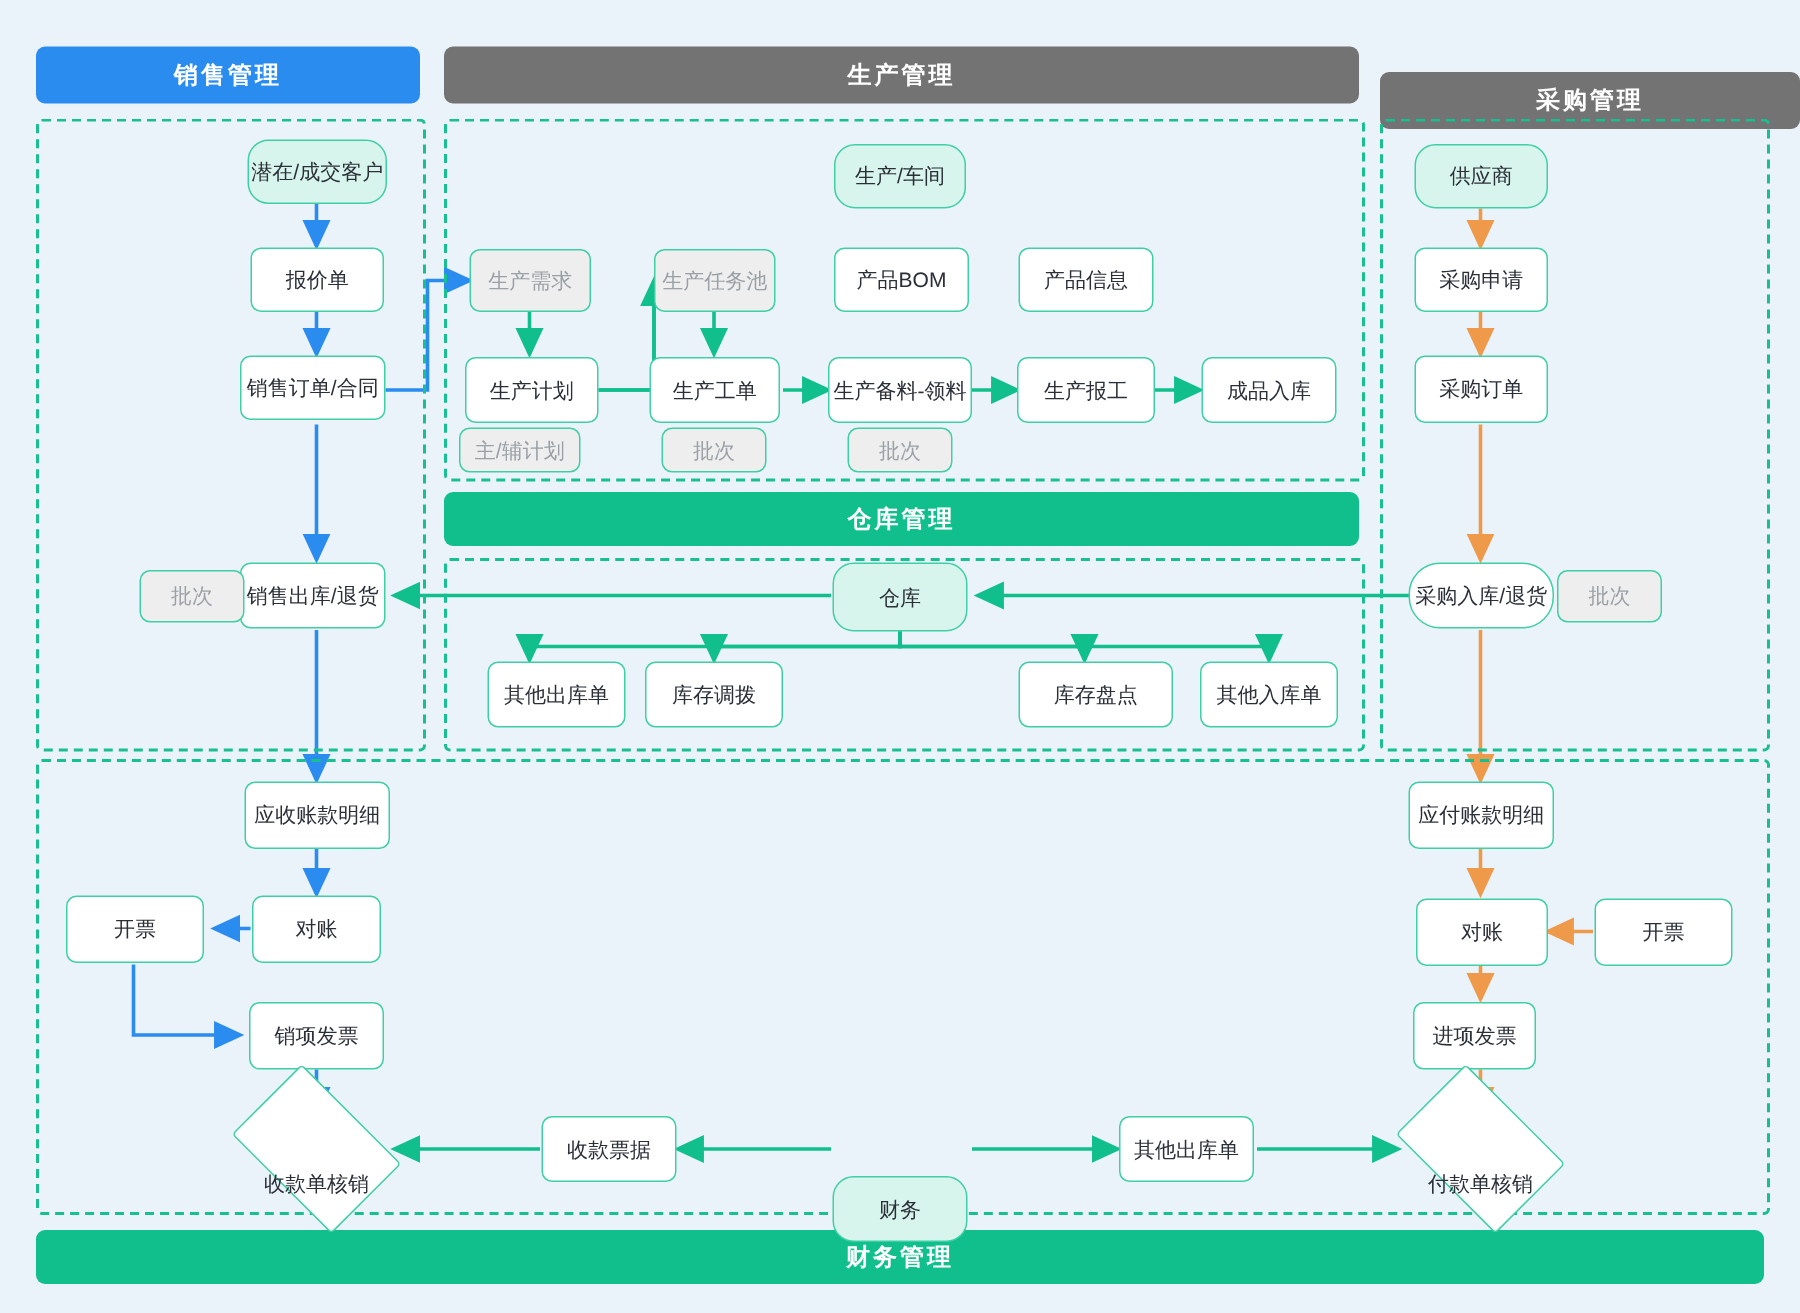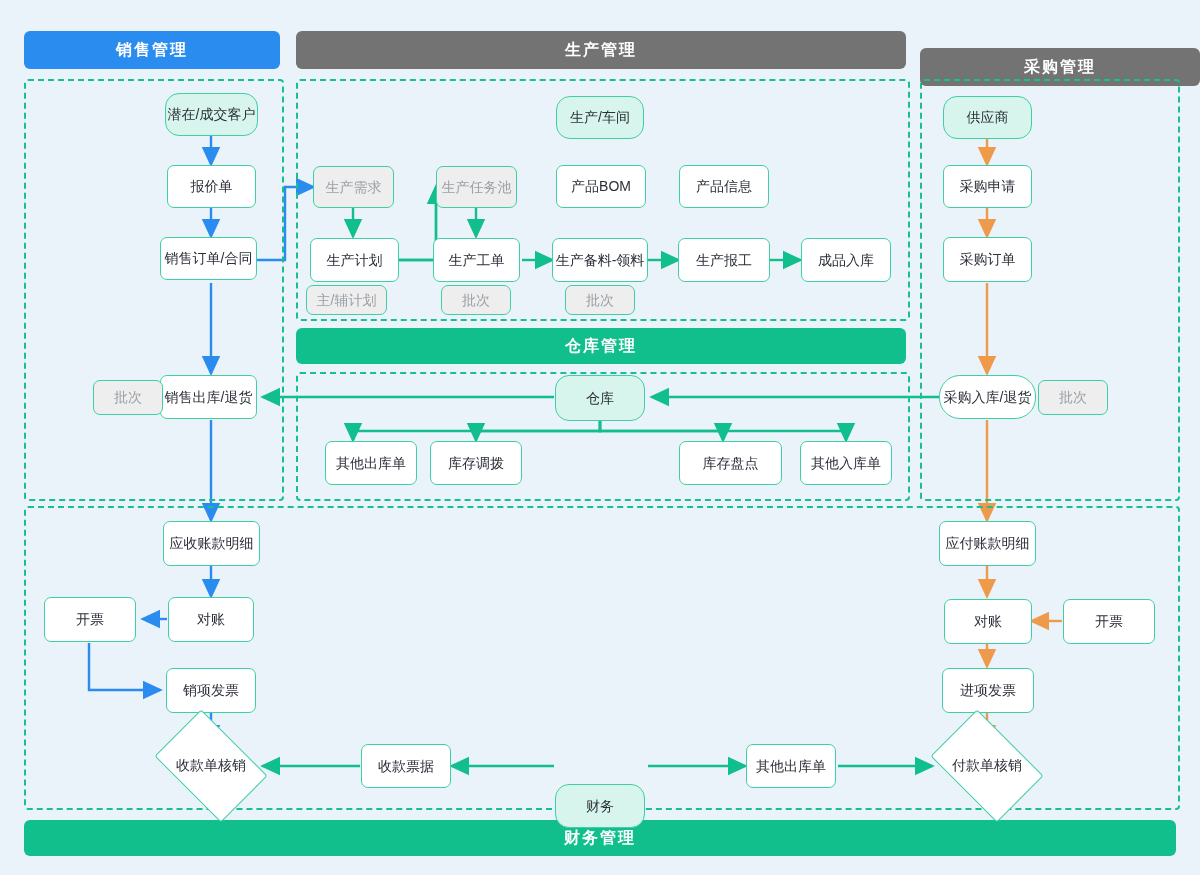--- a/index.html
+++ b/index.html
@@ -39,21 +39,21 @@
     text-align:center;
     line-height:1.15;
     white-space:nowrap;
   }
   .node.tint{background:#d7f5ec;border-radius:14px;}
   .node.muted{background:#eeeeee;color:#9aa0a6;}
 
   
   .diamond{
     position:absolute;
-    display:flex;align-items:center;justify-content:center;
+    display:flex;align-items:flex-end;justify-content:center;
   }
   .diamond .dshape{
     position:absolute;left:0;top:0;width:100%;height:100%;
     background:#ffffff;border:1.5px solid #3fcfa4;
     transform:rotate(45deg);
     border-radius:3px;
     box-sizing:border-box;
   }
   .diamond .dlabel{
     position:relative;z-index:2;font-size:14px;color:#2b2f38;white-space:nowrap;
@@ -266,21 +266,21 @@
 
   <div class="node" style="left:939px;top:521px;width:97px;height:45px;">
     <span>应付账款明细</span>
   </div>
   <div class="node" style="left:944px;top:599px;width:88px;height:45px;">
     <span>对账</span>
   </div>
   <div class="node" style="left:1063px;top:599px;width:92px;height:45px;">
     <span>开票</span>
   </div>
-  <div class="node" style="left:942px;top:668px;width:92px;height:45px;">
+  <div class="node" style="left:942px;top:668px;width:82px;height:45px;">
     <span>进项发票</span>
   </div>
   <div class="diamond" style="left:940px;top:733px;width:94px;height:66px;">
     <span class="dshape"></span>
     <span class="dlabel">付款单核销</span>
   </div>
 
 </div>
 
 </body></html>

